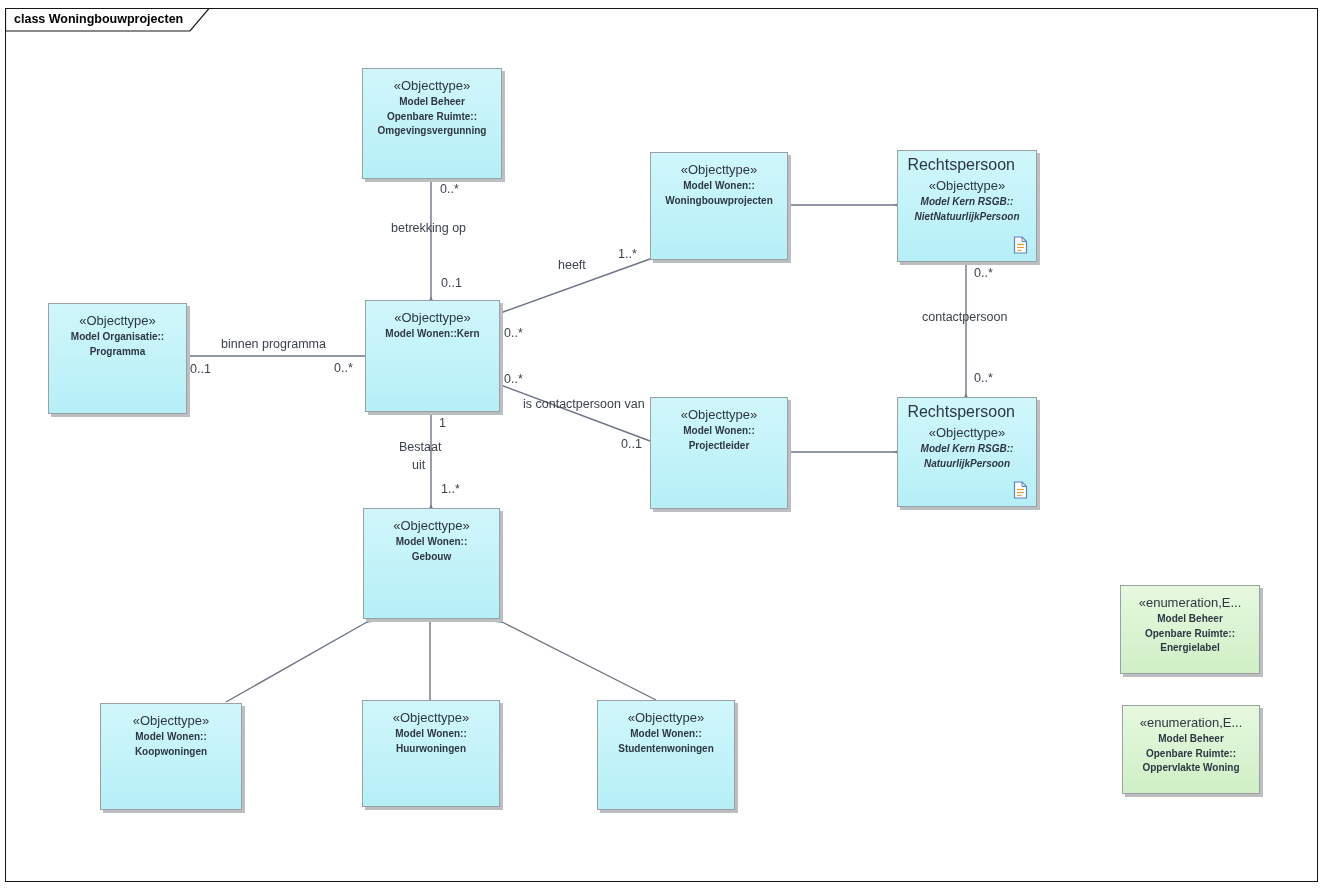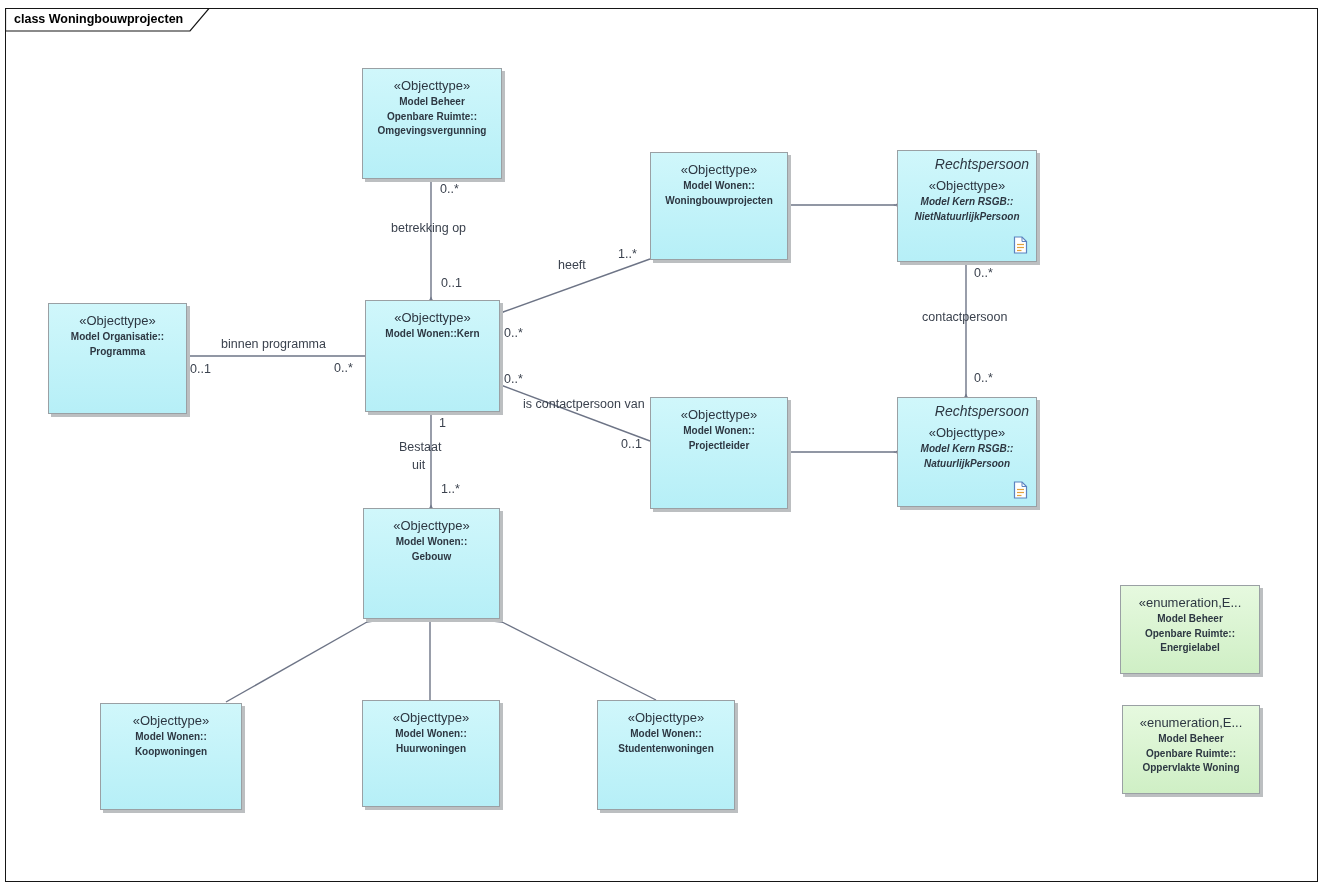--- a/index.html
+++ b/index.html
@@ -12,21 +12,21 @@
   .tab-text{position:absolute;left:9px;top:4px;font-size:12.5px;font-weight:bold;color:#000;
             white-space:nowrap;}
   .cbox{position:absolute;border:1px solid #9aa0a4;box-shadow:3px 3px 0 #bcbfc1;
         background:linear-gradient(180deg,#d0f7fb 0%,#b6eff7 100%);
         text-align:center;color:#2d3742;}
   .gbox{background:linear-gradient(180deg,#e6f9df 0%,#cfefc5 100%);}
   .stereo{margin-top:8px;font-size:13px;line-height:1.4;}
   .pbox .stereo{margin-top:26px;}
   .cname{font-size:10px;font-weight:bold;line-height:1.45;white-space:nowrap;}
   .pname{font-style:italic;}
-  .parent-label{position:absolute;top:5px;right:7px;font-size:14px;font-style:italic;
+  .parent-label{position:absolute;top:5px;right:21px;font-size:16px;
                 color:#2d3742;}
   .doc-icon{position:absolute;right:8px;bottom:7px;}
   .lbl{position:absolute;font-size:12.5px;color:#3b424e;white-space:nowrap;}
   svg.wires{position:absolute;left:0;top:0;pointer-events:none;}
   svg.wires line{pointer-events:stroke;}
 </style>
 </head>
 <body>
 
 <div class="canvas">

